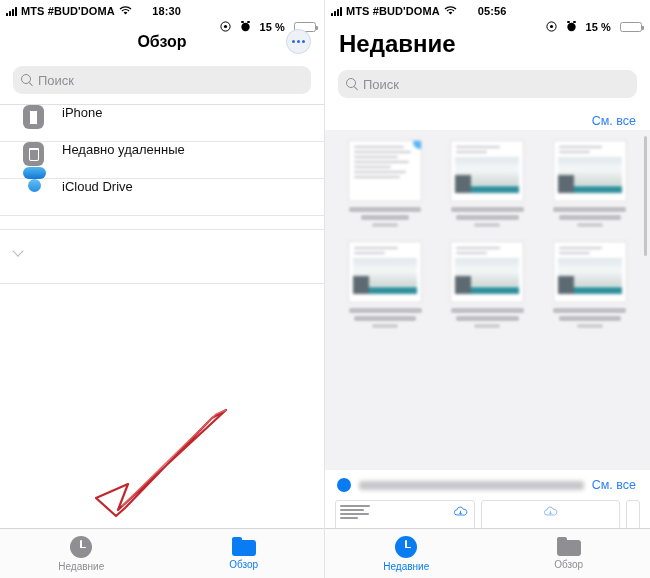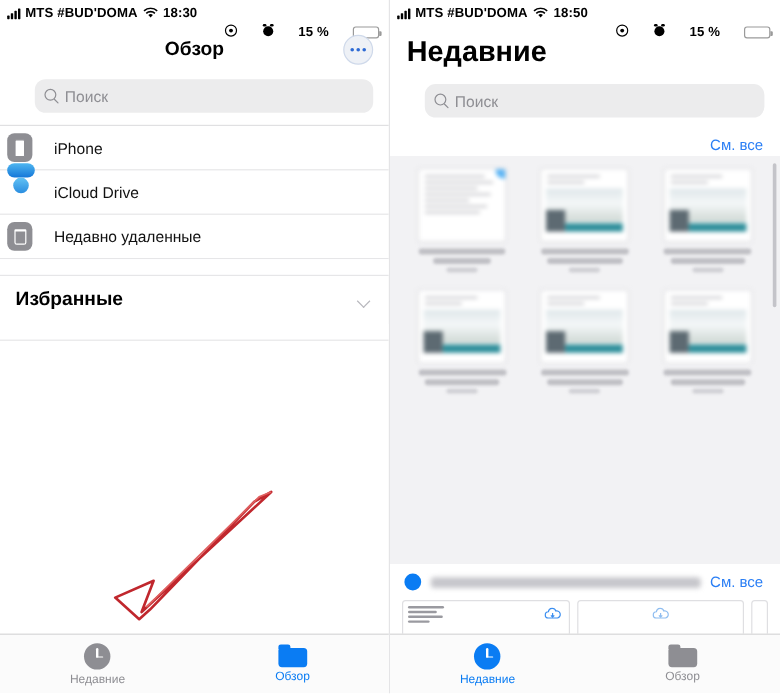--- a/index.html
+++ b/index.html
@@ -21,21 +21,21 @@
   
   .statusbar {
     height: 22px;
     display: flex; align-items: center;
     padding: 0 8px 0 6px;
     font-size: 11px; font-weight: bold; color: #000;
     letter-spacing: .1px;
   }
   .sb-left { display: flex; align-items: center; gap: 4px; }
   .sb-center { flex: 1; text-align: center; padding-right: 18px; }
-  .sb-right { display: flex; align-items: center; gap: 20px; margin-top: 32px; }
+  .sb-right { display: flex; align-items: center; gap: 9px; margin-top: 32px; }
   .bars { display: flex; align-items: flex-end; gap: 1px; height: 9px; }
   .bars i { display: block; width: 2px; background: #000; border-radius: .5px; }
   .bars i:nth-child(1){height:3px;} .bars i:nth-child(2){height:5px;}
   .bars i:nth-child(3){height:7px;} .bars i:nth-child(4){height:9px;}
   .wifi { width: 13px; height: 10px; position: relative; }
   .battery {
     width: 22px; height: 10px; border: 1px solid #9a9a9a;
     border-radius: 2.5px; position: relative; padding: 1px;
   }
   .battery::after {
@@ -52,21 +52,21 @@
   .navbar .title { font-size: 16px; font-weight: bold; color: #000; }
   .more-btn {
     position: absolute; right: 13px; top: 7px;
     width: 25px; height: 25px; border-radius: 50%;
     background: #eef1f6; border: 1.2px solid #cfd9ea;
     display: flex; align-items: center; justify-content: center; gap: 2px;
   }
   .more-btn span { width: 3px; height: 3px; border-radius: 50%; background: #2d6ad4; }
 
   
-  .searchwrap { padding: 4px 13px 10px 13px; margin-left: 16px; }
+  .searchwrap { padding: 4px 13px 10px 13px; }
   .searchbar {
     height: 28px; background: #ececed; border-radius: 9px;
     display: flex; align-items: center; padding: 0 8px; gap: 5px;
   }
   .searchbar .ph { font-size: 13px; color: #8e8e93; }
   .mag { width: 12px; height: 12px; position: relative; flex: none; }
   .mag::before {
     content:""; position:absolute; left:0; top:0;
     width:8px; height:8px; border:1.4px solid #8e8e93; border-radius:50%;
   }
@@ -91,22 +91,22 @@
     transform: rotate(45deg);
   }
   .chev-r { width: 13px; height: 13px; position: relative; }
   .chev-r::before {
     content:""; position:absolute; left:2px; top:2px;
     width:7px; height:7px;
     border-right:1.7px solid #b0b0b5; border-top:1.7px solid #b0b0b5;
     transform: rotate(45deg);
   }
   .row {
-    height: 37px; display: flex; align-items: center;
-    padding-left: 6px; border-bottom: 1px solid #e6e6e8;
+    height: 37px; display: flex; 
+    padding-left: 23px; border-bottom: 1px solid #e6e6e8;
   }
   .row .lbl { font-size: 13px; color: #111; margin-left: 17px; }
   .divider-gap { height: 14px; background: #fff; border-bottom: 1px solid #e6e6e8; }
 
   .ico { width: 22px; height: 24px; flex: none; position: relative; }
   .ico-phone {
     width: 21px; height: 24px; background: #8e8e93;
     border-radius: 6px; display: flex; align-items: center; justify-content: center;
   }
   .ico-phone i {
@@ -314,37 +314,36 @@
       <div class="row">
         <span class="ico">
             <span class="ico-phone">
               <i></i>
             </span>
           </span>
         <span class="lbl">iPhone</span>
       </div>
 
       <div class="row">
-        <span class="ico"><span class="ico-cloud"></span></span>
-        <span class="lbl">iCloud Drive</span>
-      </div>
-
-      <div class="row">
         <span class="ico">
             <span class="ico-trash">
               <i></i>
             </span>
           </span>
         <span class="lbl">Недавно удаленные</span>
       </div>
 
+      <div class="row">
+        <span class="ico"><span class="ico-cloud"></span></span>
+        <span class="lbl">iCloud Drive</span>
+      </div>
+
       <div class="divider-gap"></div>
 
       <div class="section-head">
-        <span class="h">Избранные</span>
         <span class="chev-d"></span>
       </div>
 
 
       <div class="divider-gap"></div>
 
     </div>
 
     <svg class="arrow-svg" viewBox="0 0 200 160">
       <path d="M196 12 L88 112 L98 86 L66 100 L86 118 L95 110 L182 20 Z" fill="none" stroke="#c0272d" stroke-width="2.2" stroke-linejoin="round"></path>
@@ -378,21 +377,21 @@
           </span>
         <span>MTS #BUD'DOMA</span>
         <span class="wifi">
           <svg width="13" height="10" viewBox="0 0 13 10">
               <path d="M6.5 8.6 L4.6 6.6 a2.8 2.8 0 0 1 3.8 0 Z" fill="#000"></path>
               <path d="M2.9 5.1 a5.3 5.3 0 0 1 7.2 0" stroke="#000" stroke-width="1.3" fill="none"></path>
               <path d="M1 3.1 a8.1 8.1 0 0 1 11 0" stroke="#000" stroke-width="1.3" fill="none"></path>
             </svg>
         </span>
       </div>
-      <div class="sb-center">18:50</div>
+      <div class="sb-center">05:56</div>
       <div class="sb-right">
         <span>
           <svg width="11" height="11" viewBox="0 0 11 11">
               <circle cx="5.5" cy="5.5" r="4.6" fill="none" stroke="#000" stroke-width="1"></circle>
               <circle cx="5.5" cy="5.5" r="1.6" fill="#000"></circle>
             </svg>
         </span>
         <span>
           <svg width="11" height="11" viewBox="0 0 11 11">
               <circle cx="5.5" cy="6" r="4.2" fill="#000"></circle>

